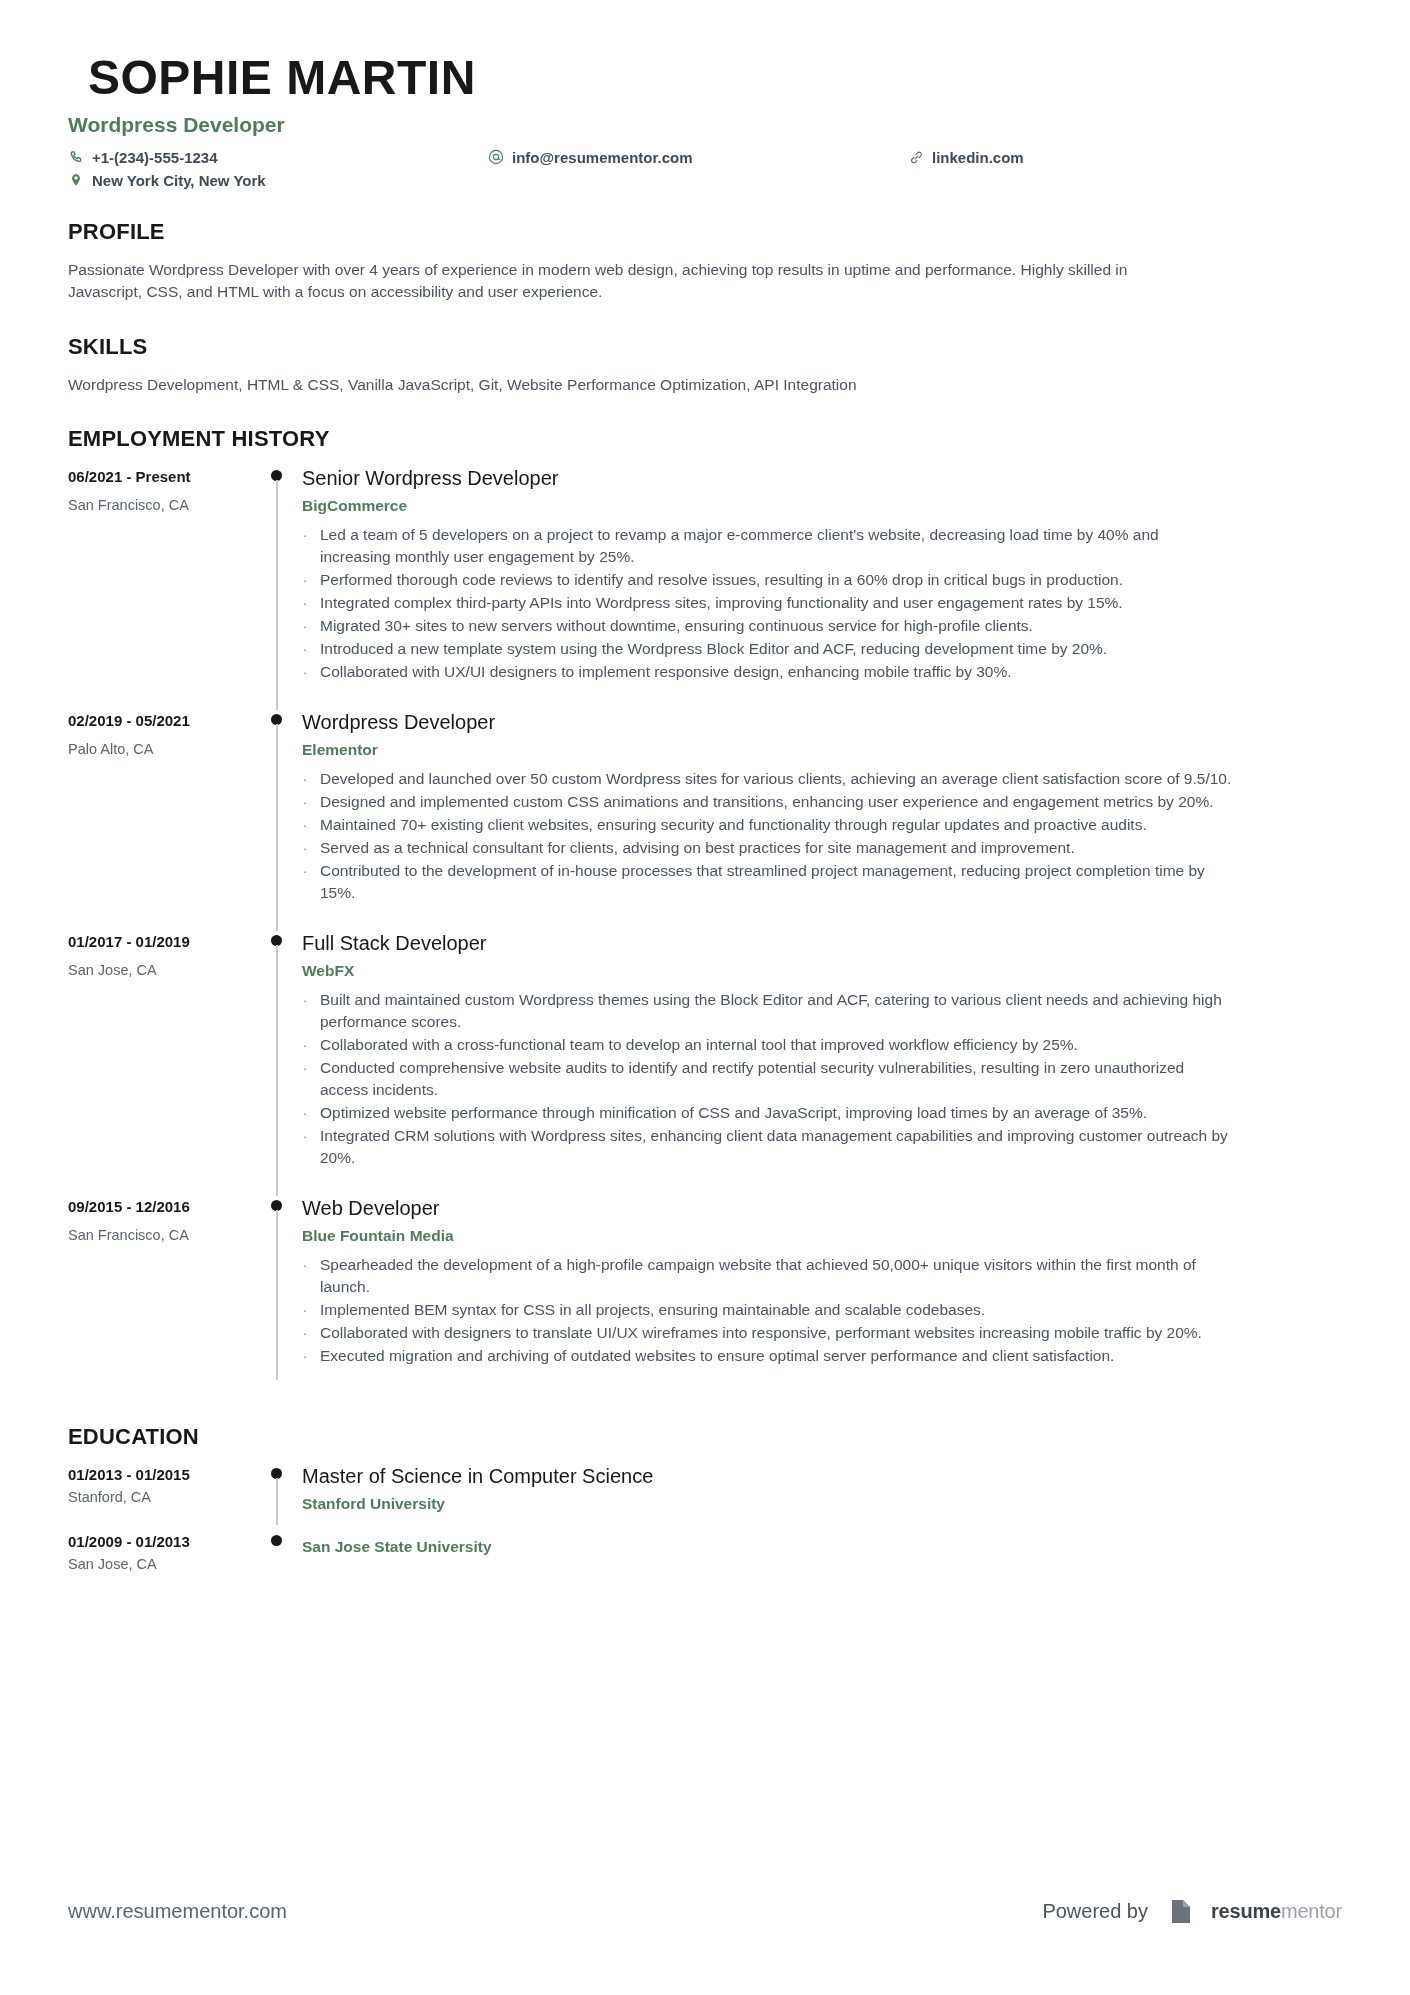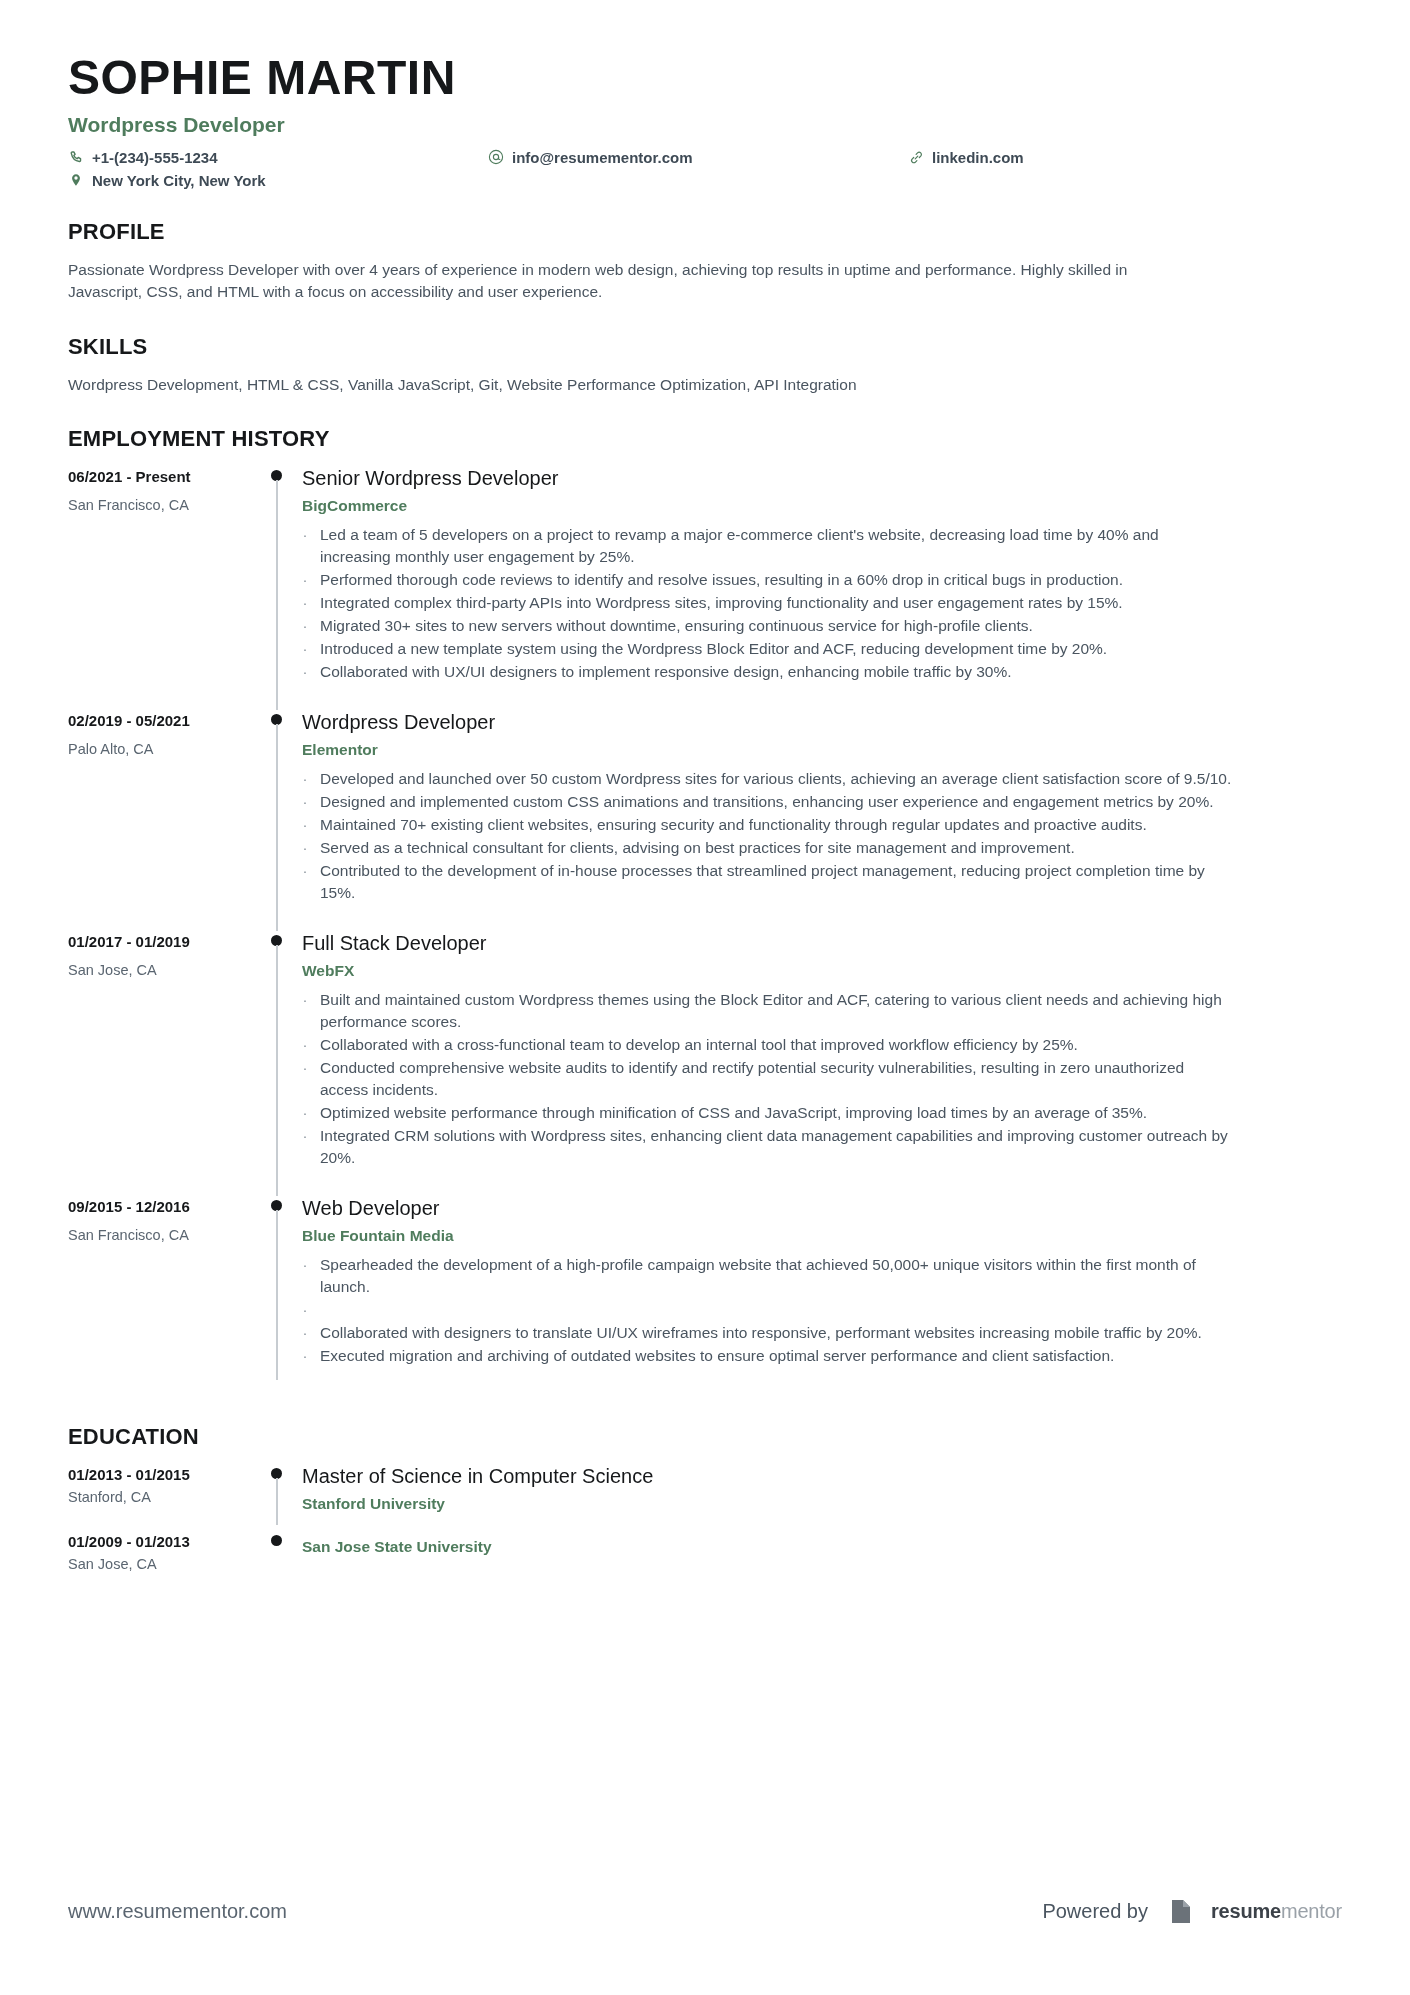--- a/index.html
+++ b/index.html
@@ -20,20 +20,21 @@
   }
 
   
   .name {
     font-size: 48px;
     font-weight: bold;
     letter-spacing: 0.5px;
     color: #16181a;
     line-height: 1.1;
     margin-bottom: 8px;
+    margin-left: 20px;
   }
   .job-title {
     font-size: 21px;
     font-weight: bold;
     color: #4f7c5d;
     margin-bottom: 12px;
   }
   .contact-grid {
     display: grid;
     grid-template-columns: 420px 420px auto;
@@ -381,20 +382,21 @@
           <div class="entry-body">
             <div class="entry-role">Web Developer</div>
             <div class="entry-company">Blue Fountain Media</div>
             <div class="bullets">
               <div class="bullet">
                 <span class="bdot">·</span>
                 <span>Spearheaded the development of a high-profile campaign website that achieved 50,000+ unique visitors within the first month of launch.</span>
               </div>
               <div class="bullet">
                 <span class="bdot">·</span>
+                <span>Implemented BEM syntax for CSS in all projects, ensuring maintainable and scalable codebases.</span>
               </div>
               <div class="bullet">
                 <span class="bdot">·</span>
                 <span>Collaborated with designers to translate UI/UX wireframes into responsive, performant websites increasing mobile traffic by 20%.</span>
               </div>
               <div class="bullet">
                 <span class="bdot">·</span>
                 <span>Executed migration and archiving of outdated websites to ensure optimal server performance and client satisfaction.</span>
               </div>
             </div>

